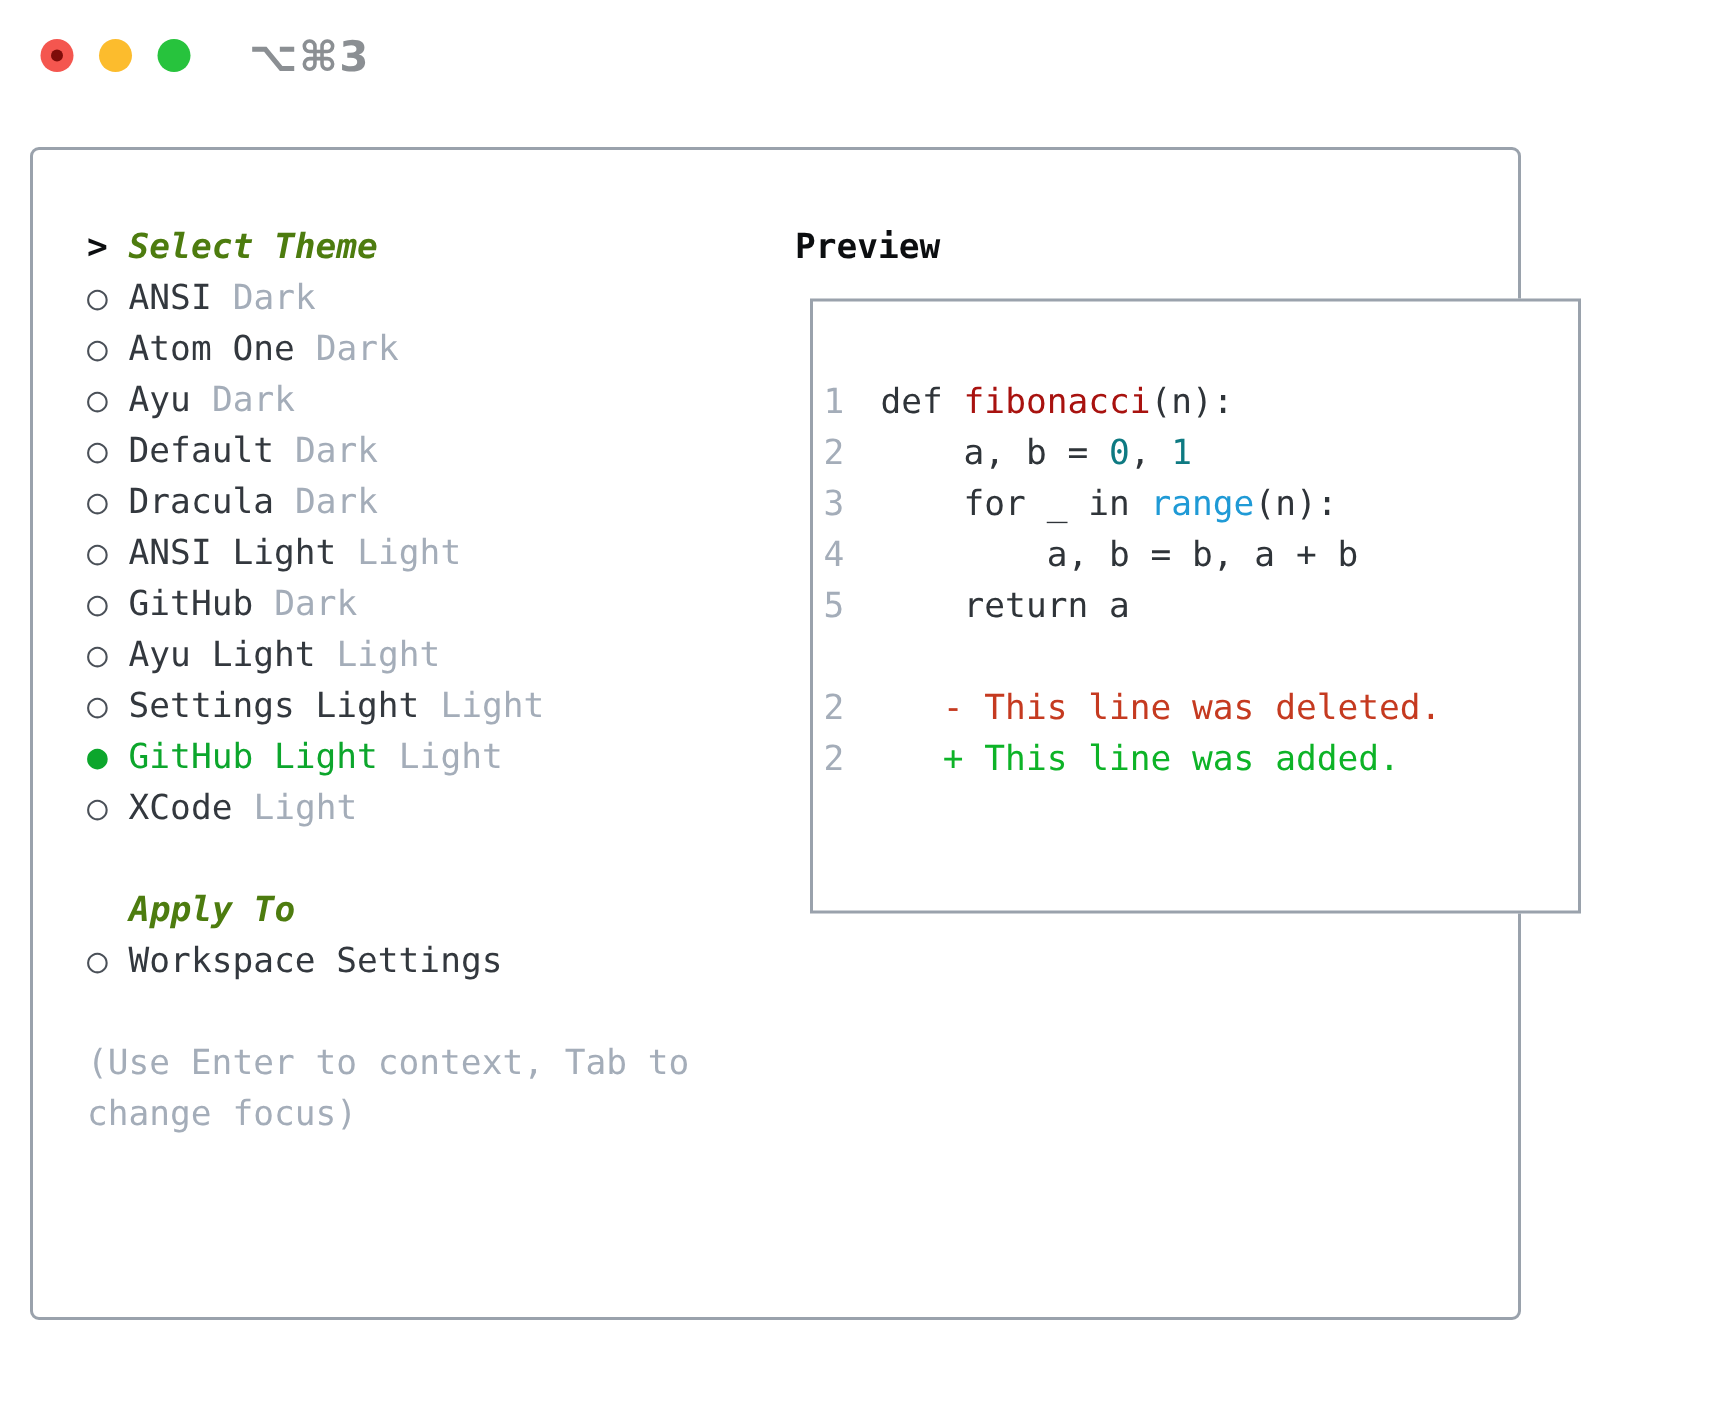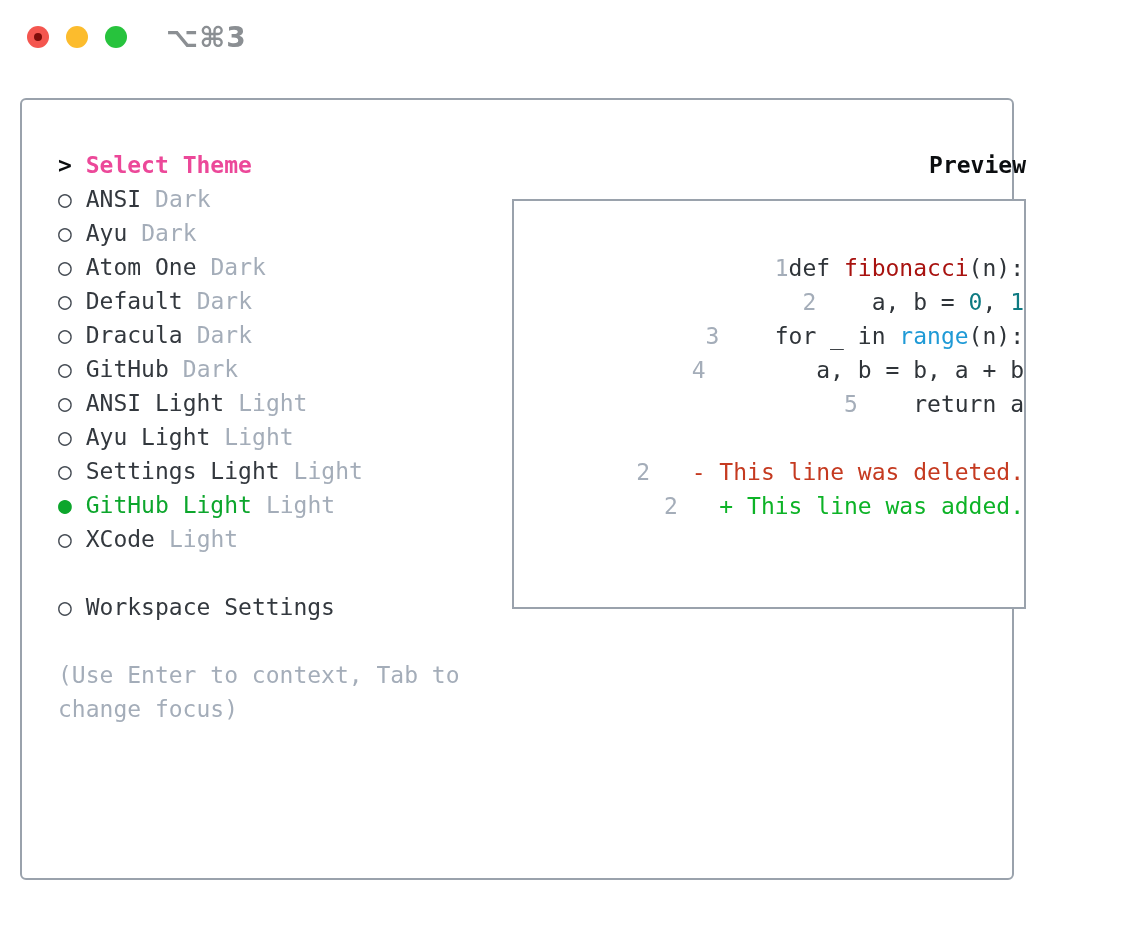--- a/index.html
+++ b/index.html
@@ -34,35 +34,35 @@
     width: 994px; height: 782px;
     background: #fff;
     border: 2px solid #9aa2ac;
     border-radius: 6px;
   }
 
   .left-col { position: absolute; left: 36px; top: 48px; width: 445px; }
   .row { height: 34px; line-height: 34px; white-space: pre; }
   .spacer { height: 34px; }
 
-  .hdr { font-weight: 700; color: #ec4899; }
+  .hdr { font-weight: 700; color: #4d7c0f; font-style: italic; }
   .cursor { font-weight: 700; color: #0c0e10; }
   .bullet { color: #4a5058; }
   .label { color: #33383e; }
   .variant { color: #a4adb9; margin-left: 14px; }
   .item.selected .bullet, .item.selected .label { color: #0ca62c; }
   .apply-indent { margin-left: 28px; }
 
   .hint {
     color: #a4adb9; line-height: 34px; white-space: normal;
     width: 440px; word-spacing: normal;
   }
 
   
-  .right-col { position: absolute; left: 480px; top: 48px; text-align: right; }
+  .right-col { position: absolute; left: 508px; top: 48px; }
   .preview-title { font-weight: 700; color: #0c0e10; height: 34px; line-height: 34px; }
   .panel {
     margin-left: 10px; margin-top: 17px;
     width: 514px; height: 410px;
     border: 2px solid #9aa2ac;
     background: #fff;
     padding: 50px 0 0 7px;
     overflow: hidden;
   }
   .codeline { height: 34px; line-height: 34px; white-space: pre; }
@@ -84,33 +84,34 @@
   <span class="traffic green"></span>
   <span class="win-title">⌥⌘3</span>
 </div>
 
 <div class="card">
 
   <div class="left-col">
     <div class="row"><span class="cursor">&gt;</span><span> </span><span class="hdr">Select Theme</span></div>
 
     <div class="row item"><span class="bullet">○</span><span> </span><span class="label">ANSI</span><span class="variant">Dark</span></div>
+    <div class="row item"><span class="bullet">○</span><span> </span><span class="label">Atom One</span><span class="variant">Dark</span></div>
     <div class="row item"><span class="bullet">○</span><span> </span><span class="label">Ayu</span><span class="variant">Dark</span></div>
-    <div class="row item"><span class="bullet">○</span><span> </span><span class="label">Atom One</span><span class="variant">Dark</span></div>
     <div class="row item"><span class="bullet">○</span><span> </span><span class="label">Default</span><span class="variant">Dark</span></div>
     <div class="row item"><span class="bullet">○</span><span> </span><span class="label">Dracula</span><span class="variant">Dark</span></div>
+    <div class="row item"><span class="bullet">○</span><span> </span><span class="label">ANSI Light</span><span class="variant">Light</span></div>
     <div class="row item"><span class="bullet">○</span><span> </span><span class="label">GitHub</span><span class="variant">Dark</span></div>
-    <div class="row item"><span class="bullet">○</span><span> </span><span class="label">ANSI Light</span><span class="variant">Light</span></div>
     <div class="row item"><span class="bullet">○</span><span> </span><span class="label">Ayu Light</span><span class="variant">Light</span></div>
     <div class="row item"><span class="bullet">○</span><span> </span><span class="label">Settings Light</span><span class="variant">Light</span></div>
     <div class="row item selected"><span class="bullet">●</span><span> </span><span class="label">GitHub Light</span><span class="variant">Light</span></div>
     <div class="row item"><span class="bullet">○</span><span> </span><span class="label">XCode</span><span class="variant">Light</span></div>
 
     <div class="spacer"></div>
 
+    <div class="row"><span class="hdr apply-indent">Apply To</span></div>
     <div class="row item"><span class="bullet">○</span><span> </span><span class="label">Workspace Settings</span></div>
 
     <div class="spacer"></div>
 
     <div class="hint">(Use Enter to context, Tab to change focus)</div>
   </div>
 
   <div class="right-col">
     <div class="preview-title">Preview</div>
     <div class="panel" id="preview-panel">

